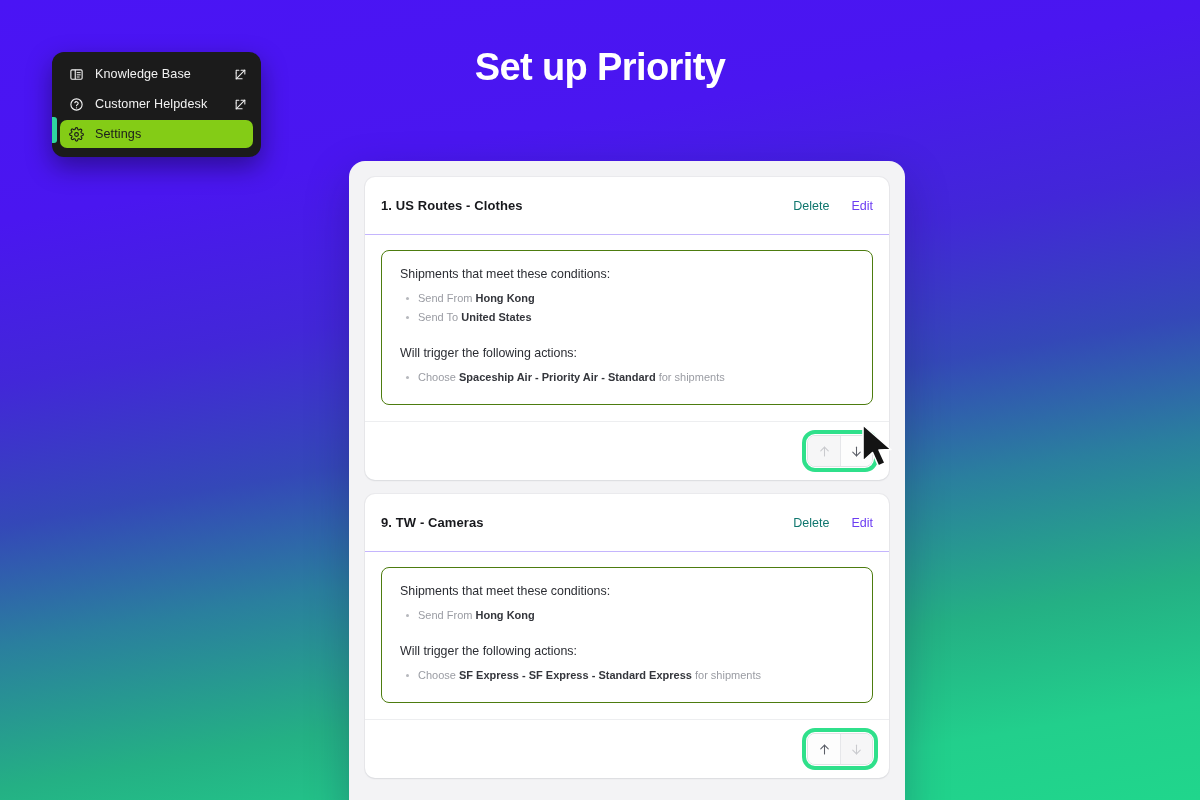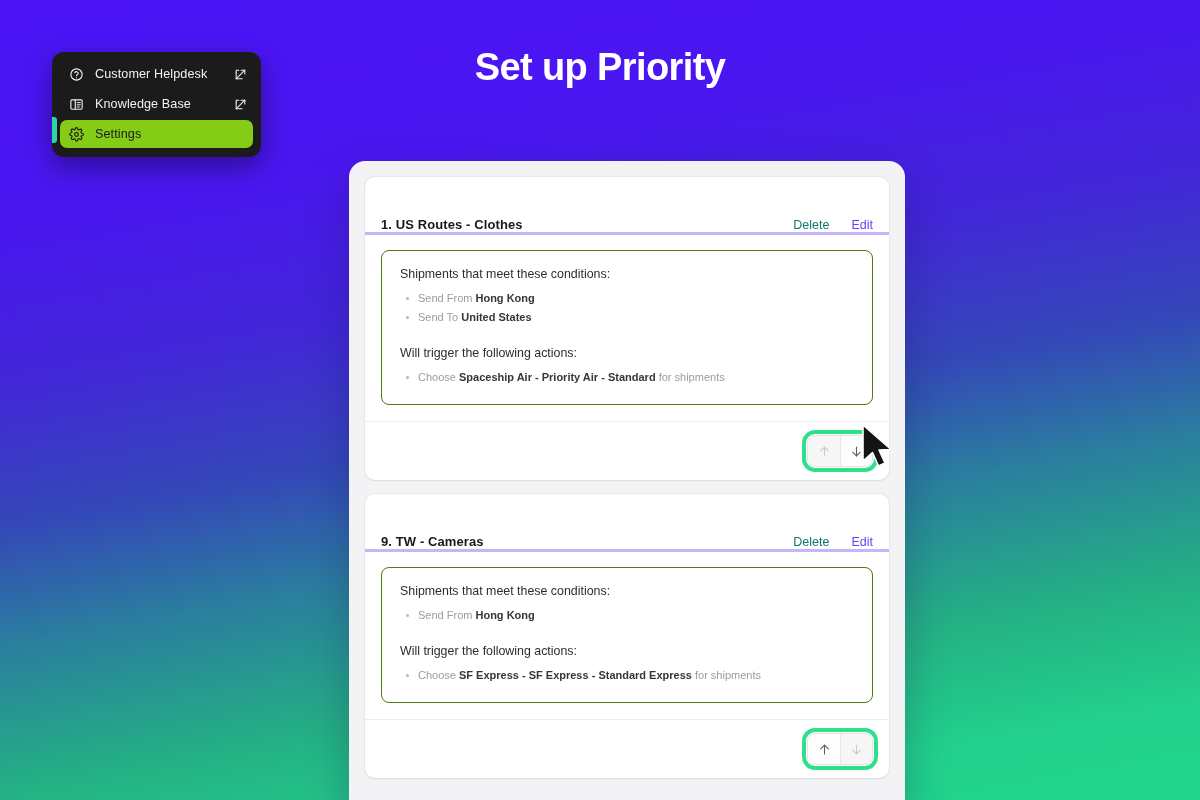--- a/index.html
+++ b/index.html
@@ -97,24 +97,24 @@
 
   .rule-card {
     background: #ffffff;
     border-radius: 10px;
     box-shadow: 0 1px 2px rgba(16,24,40,.07), 0 0 0 1px rgba(16,24,40,.04);
     margin-bottom: 14px;
     overflow: hidden;
   }
   .rule-head {
     display: flex;
-    align-items: flex-end;
+    align-items: center;
     height: 58px;
     padding: 0 16px;
-    border-bottom: 3px solid #c4b5fd;
+    border-bottom: 1px solid #c4b5fd;
   }
   .rule-title {
     flex: 1 1 auto;
     font-size: 13px;
     font-weight: 700;
     color: #17181c;
     letter-spacing: .1px;
   }
   .rule-actions { display: flex; align-items: center; gap: 22px; }
   .link-delete { font-size: 12.5px; color: #0f766e; }
@@ -189,45 +189,45 @@
 </style>
 </head>
 <body>
 
 <div id="menu-panel">
   <div id="menu-accent"></div>
 
   <div class="menu-item">
     <span class="mi-icon">
       <svg width="15" height="15" viewBox="0 0 24 24" fill="none" stroke="#f2f2f2" stroke-width="1.8">
-        <circle cx="12" cy="12" r="9"></circle>
-        <path d="M9.3 9.2a2.8 2.8 0 0 1 5.4 1c0 1.9-2.7 2.1-2.7 3.8" stroke-linecap="round"></path>
-        <circle cx="12" cy="17.2" r="1" fill="#f2f2f2" stroke="none"></circle>
-      </svg>
-    </span>
-    <span class="mi-label">Customer Helpdesk</span>
+        <rect x="3" y="4.5" width="18" height="15" rx="1.8"></rect>
+        <path d="M10 4.5v15"></path>
+        <path d="M13 9h5M13 12.5h5M13 16h3.4" stroke-width="1.6" stroke-linecap="round"></path>
+      </svg>
+    </span>
+    <span class="mi-label">Knowledge Base</span>
     <span class="mi-ext">
       <svg width="13" height="13" viewBox="0 0 24 24" fill="none" stroke="#f2f2f2" stroke-width="1.9" stroke-linecap="round" stroke-linejoin="round">
         <path d="M4 9v11h11"></path>
           <path d="M4 9V4h5"></path>
           <path d="M4 20 20 4"></path>
           <path d="M13 4h7v7"></path>
       </svg>
     </span>
   </div>
 
   <div class="menu-item">
     <span class="mi-icon">
       <svg width="15" height="15" viewBox="0 0 24 24" fill="none" stroke="#f2f2f2" stroke-width="1.8">
-        <rect x="3" y="4.5" width="18" height="15" rx="1.8"></rect>
-        <path d="M10 4.5v15"></path>
-        <path d="M13 9h5M13 12.5h5M13 16h3.4" stroke-width="1.6" stroke-linecap="round"></path>
-      </svg>
-    </span>
-    <span class="mi-label">Knowledge Base</span>
+        <circle cx="12" cy="12" r="9"></circle>
+        <path d="M9.3 9.2a2.8 2.8 0 0 1 5.4 1c0 1.9-2.7 2.1-2.7 3.8" stroke-linecap="round"></path>
+        <circle cx="12" cy="17.2" r="1" fill="#f2f2f2" stroke="none"></circle>
+      </svg>
+    </span>
+    <span class="mi-label">Customer Helpdesk</span>
     <span class="mi-ext">
       <svg width="13" height="13" viewBox="0 0 24 24" fill="none" stroke="#f2f2f2" stroke-width="1.9" stroke-linecap="round" stroke-linejoin="round">
         <path d="M4 9v11h11"></path>
           <path d="M4 9V4h5"></path>
           <path d="M4 20 20 4"></path>
           <path d="M13 4h7v7"></path>
       </svg>
     </span>
   </div>
 

